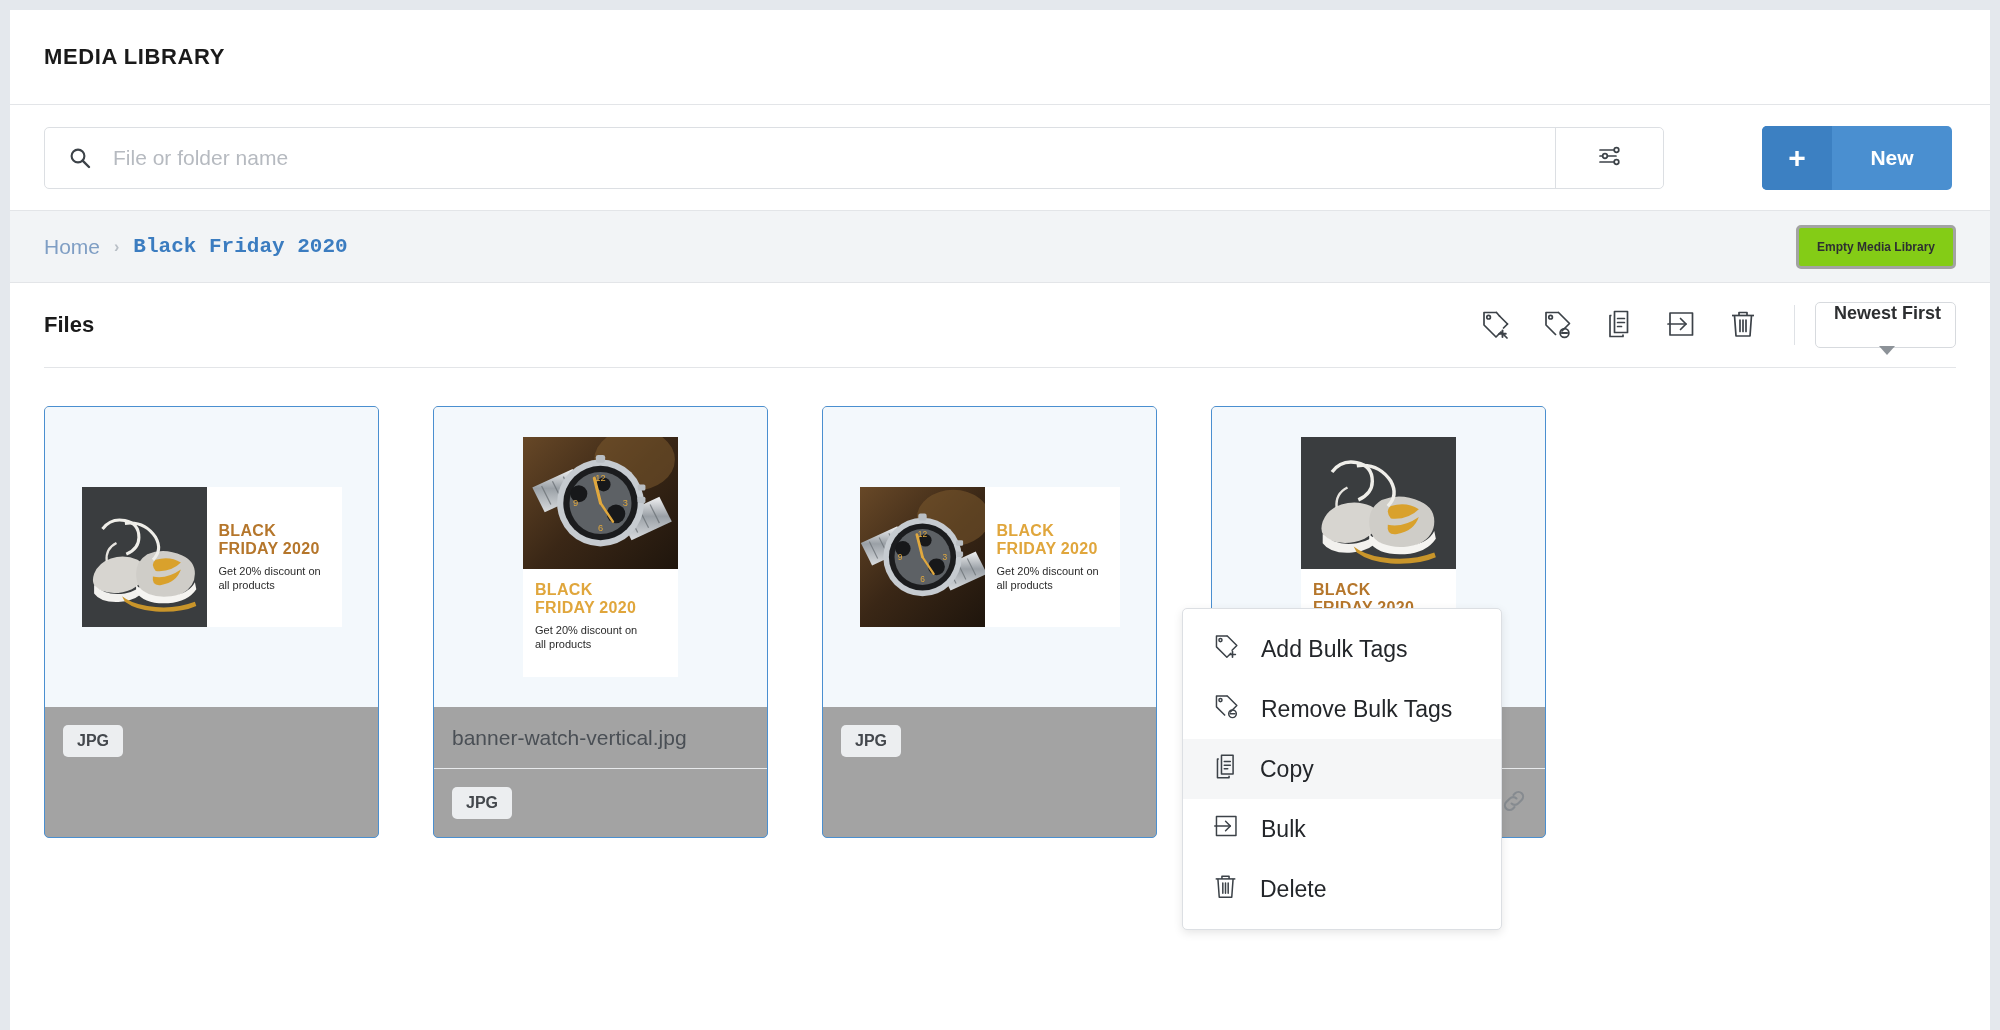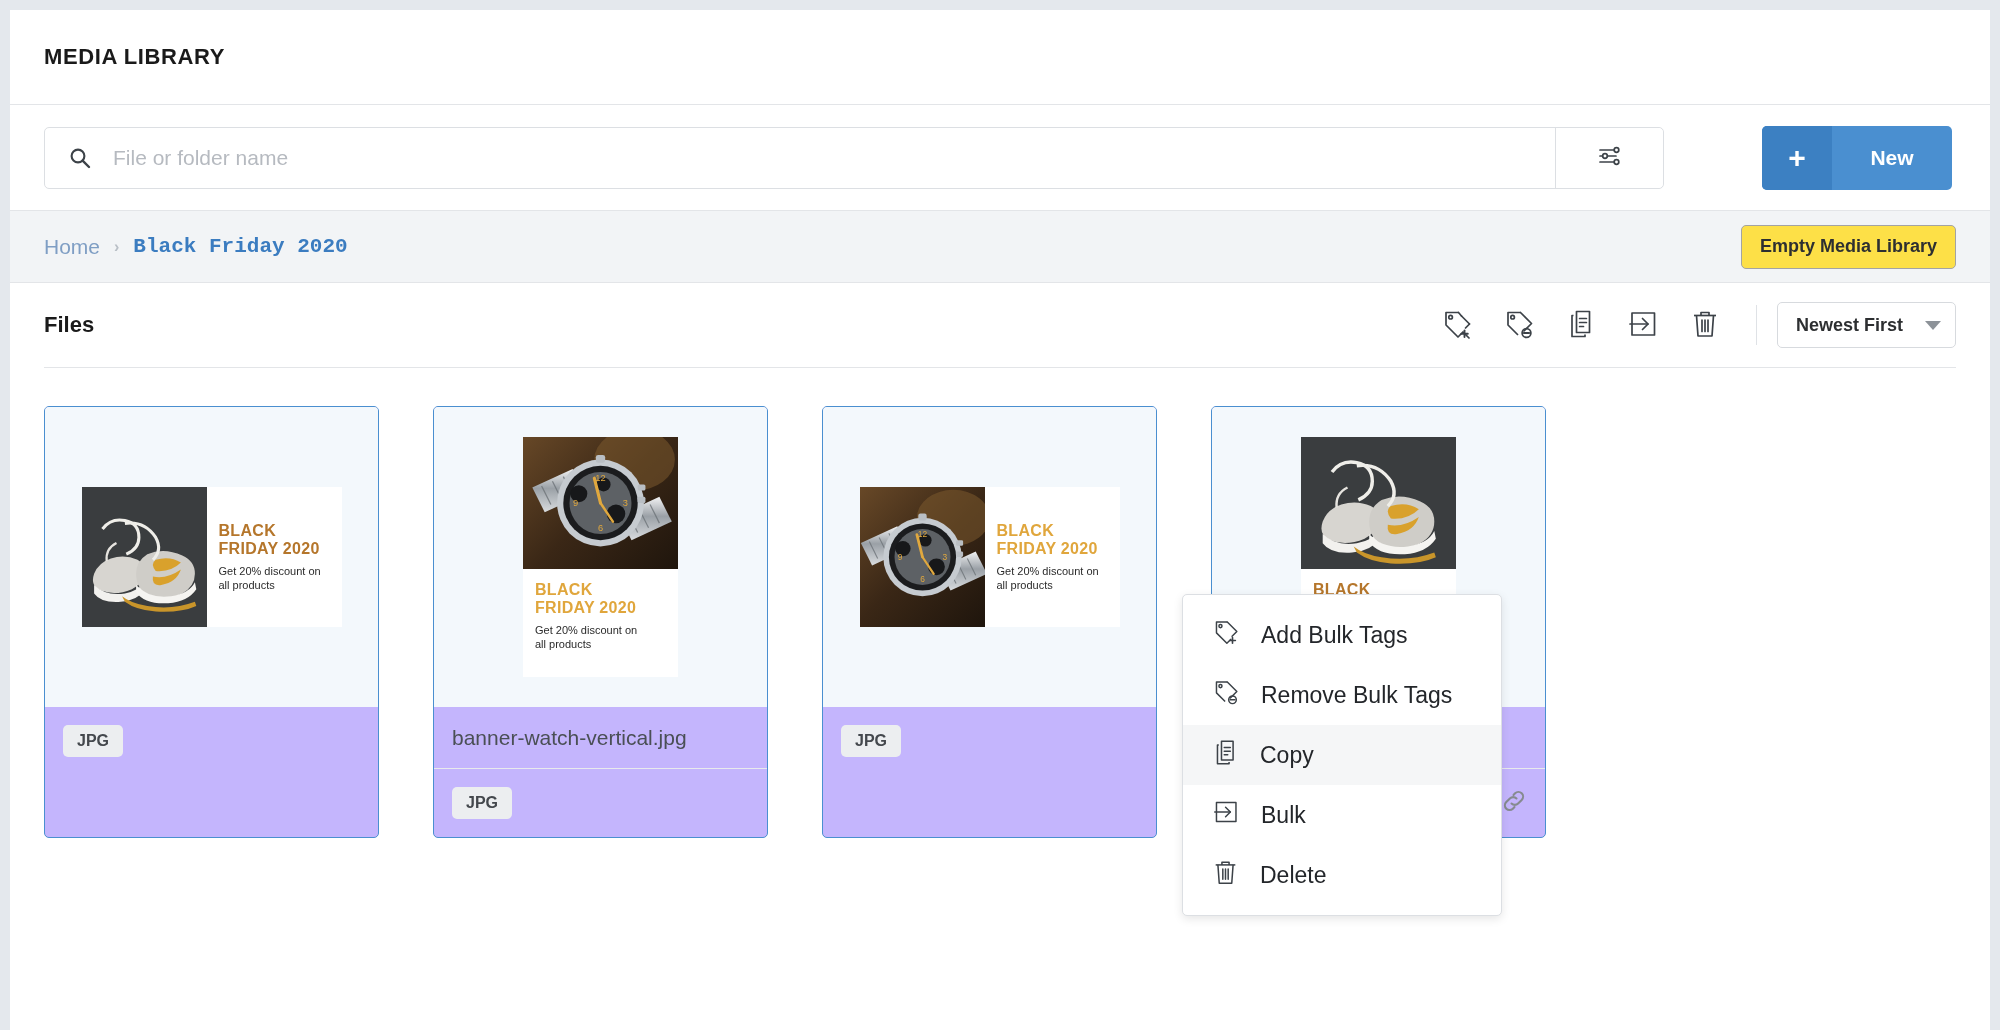--- a/index.html
+++ b/index.html
@@ -103,24 +103,24 @@
   .crumb-home {
     font-size: 21px; color: #7f9ec4; cursor: pointer;
   }
   .crumb-sep { color: #b9bfc6; font-size: 16px; font-weight: bold; }
   .crumb-cur {
     font-size: 21px; color: #3b7cc0; font-weight: bold; cursor: pointer; font-family: Liberation Mono, monospace;
   }
   .empty-btn {
     margin-left: auto;
     height: 44px; padding: 0 18px;
-    border: 1px solid #a3a3a3; border-radius: 5px;
-    background: #fde047;
+    border: 3px solid #a3a3a3; border-radius: 5px;
+    background: #84cc16;
     font-family: "Liberation Sans", sans-serif;
-    font-size: 18px; font-weight: bold; color: #2d2f31;
+    font-size: 12px; font-weight: bold; color: #2d2f31;
     cursor: pointer;
   }
 
   
   .content {
     flex: 1 1 auto;
     padding: 0 34px;
     background: #fff;
     position: relative;
   }
@@ -140,39 +140,40 @@
     margin: 0 20px;
   }
   .sort-btn {
     height: 46px; padding: 0 14px 0 18px;
     border: 1px solid #d7dade; border-radius: 5px;
     background: #fff;
     display: flex; align-items: center; gap: 22px;
     font-family: "Liberation Sans", sans-serif;
     font-size: 18px; font-weight: bold; color: #2d2f31;
     cursor: pointer;
+    flex-direction: column;
   }
   .caret {
     width: 0; height: 0;
     border-left: 8px solid transparent;
     border-right: 8px solid transparent;
     border-top: 9px solid #8c9298;
   }
   .hr { height: 1px; background: #e3e5e8; }
 
   
   .grid {
     display: flex; gap: 54px;
     padding-top: 38px;
   }
   .card {
     width: 335px;
     border: 1px solid #4a8fd0;
     border-radius: 5px;
-    background: #c4b5fd;
+    background: #a3a3a3;
     display: flex; flex-direction: column;
     overflow: hidden;
     cursor: pointer;
   }
   .thumb {
     height: 300px;
     background: #f3f8fc;
     display: flex; align-items: center; justify-content: center;
   }
   .card-name {
@@ -218,21 +219,21 @@
   .bf-sub {
     font-size: 11px; font-weight: normal; color: #2b2b2b;
     line-height: 1.28; margin-top: 6px;
   }
   .banner-h .bf-title { font-size: 16px; }
   .banner-h .bf-sub { font-size: 11px; }
 
   
   .ctxmenu {
     position: absolute;
-    left: 1172px; top: 311px;
+    left: 1172px; top: 325px;
     width: 320px;
     background: #fff;
     border: 1px solid #dcdfe3;
     border-radius: 5px;
     box-shadow: 0 3px 10px rgba(0,0,0,.10);
     padding: 10px 0;
     z-index: 30;
   }
   .ctxitem {
     height: 60px;

